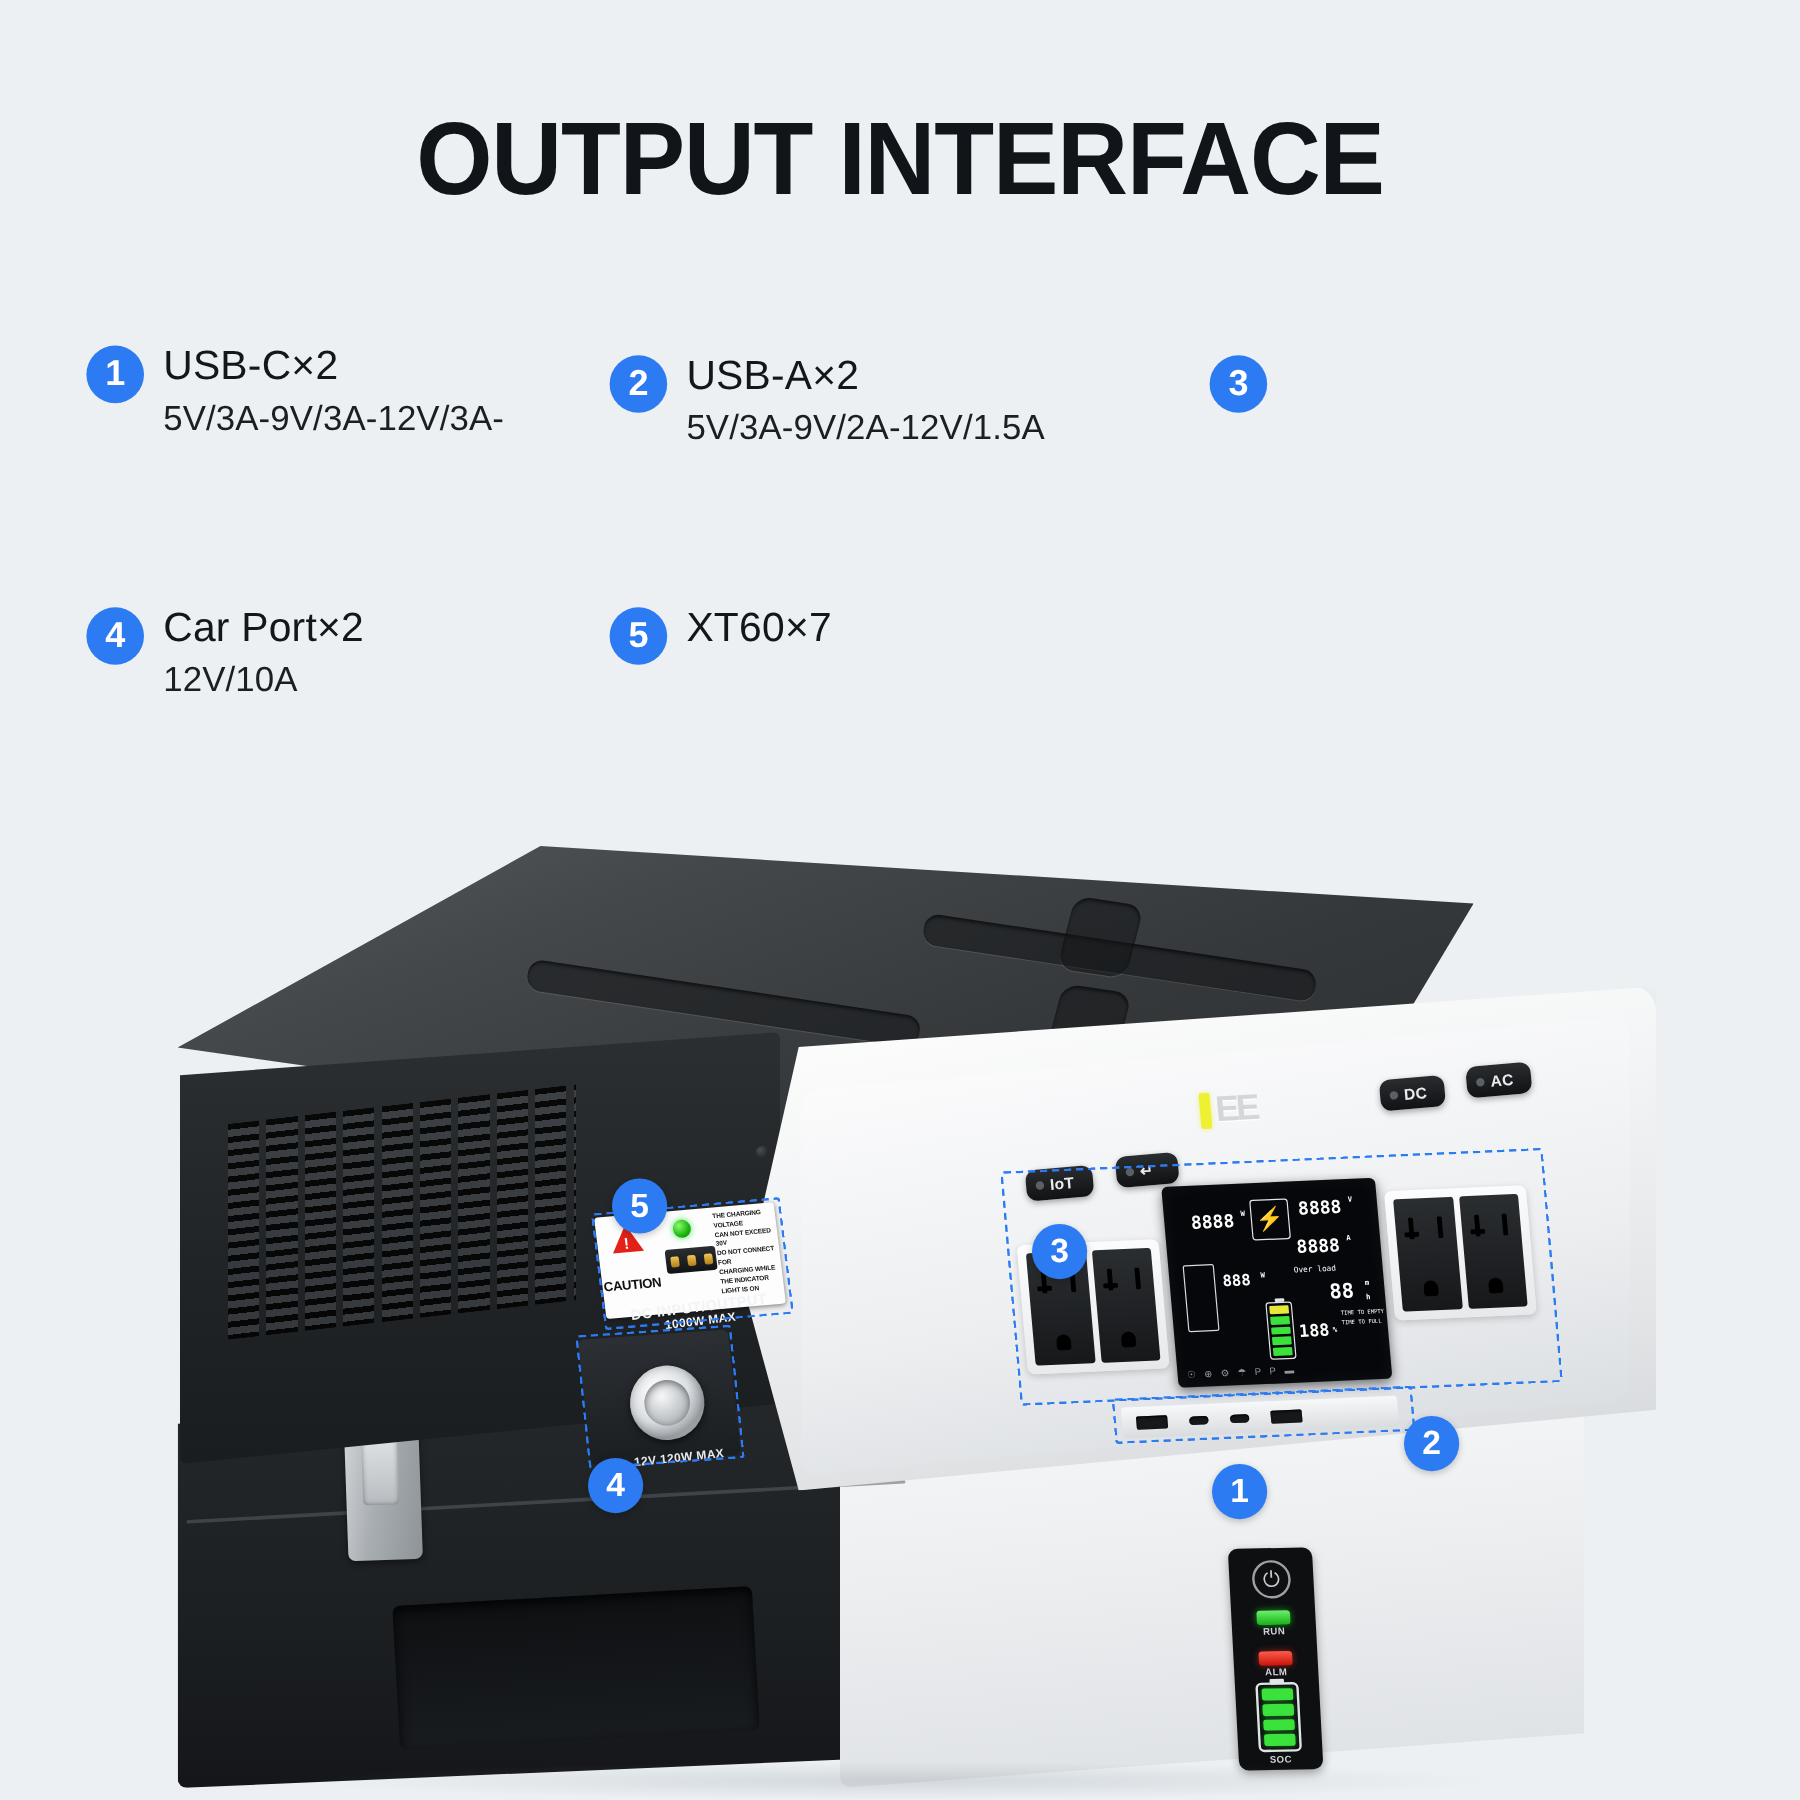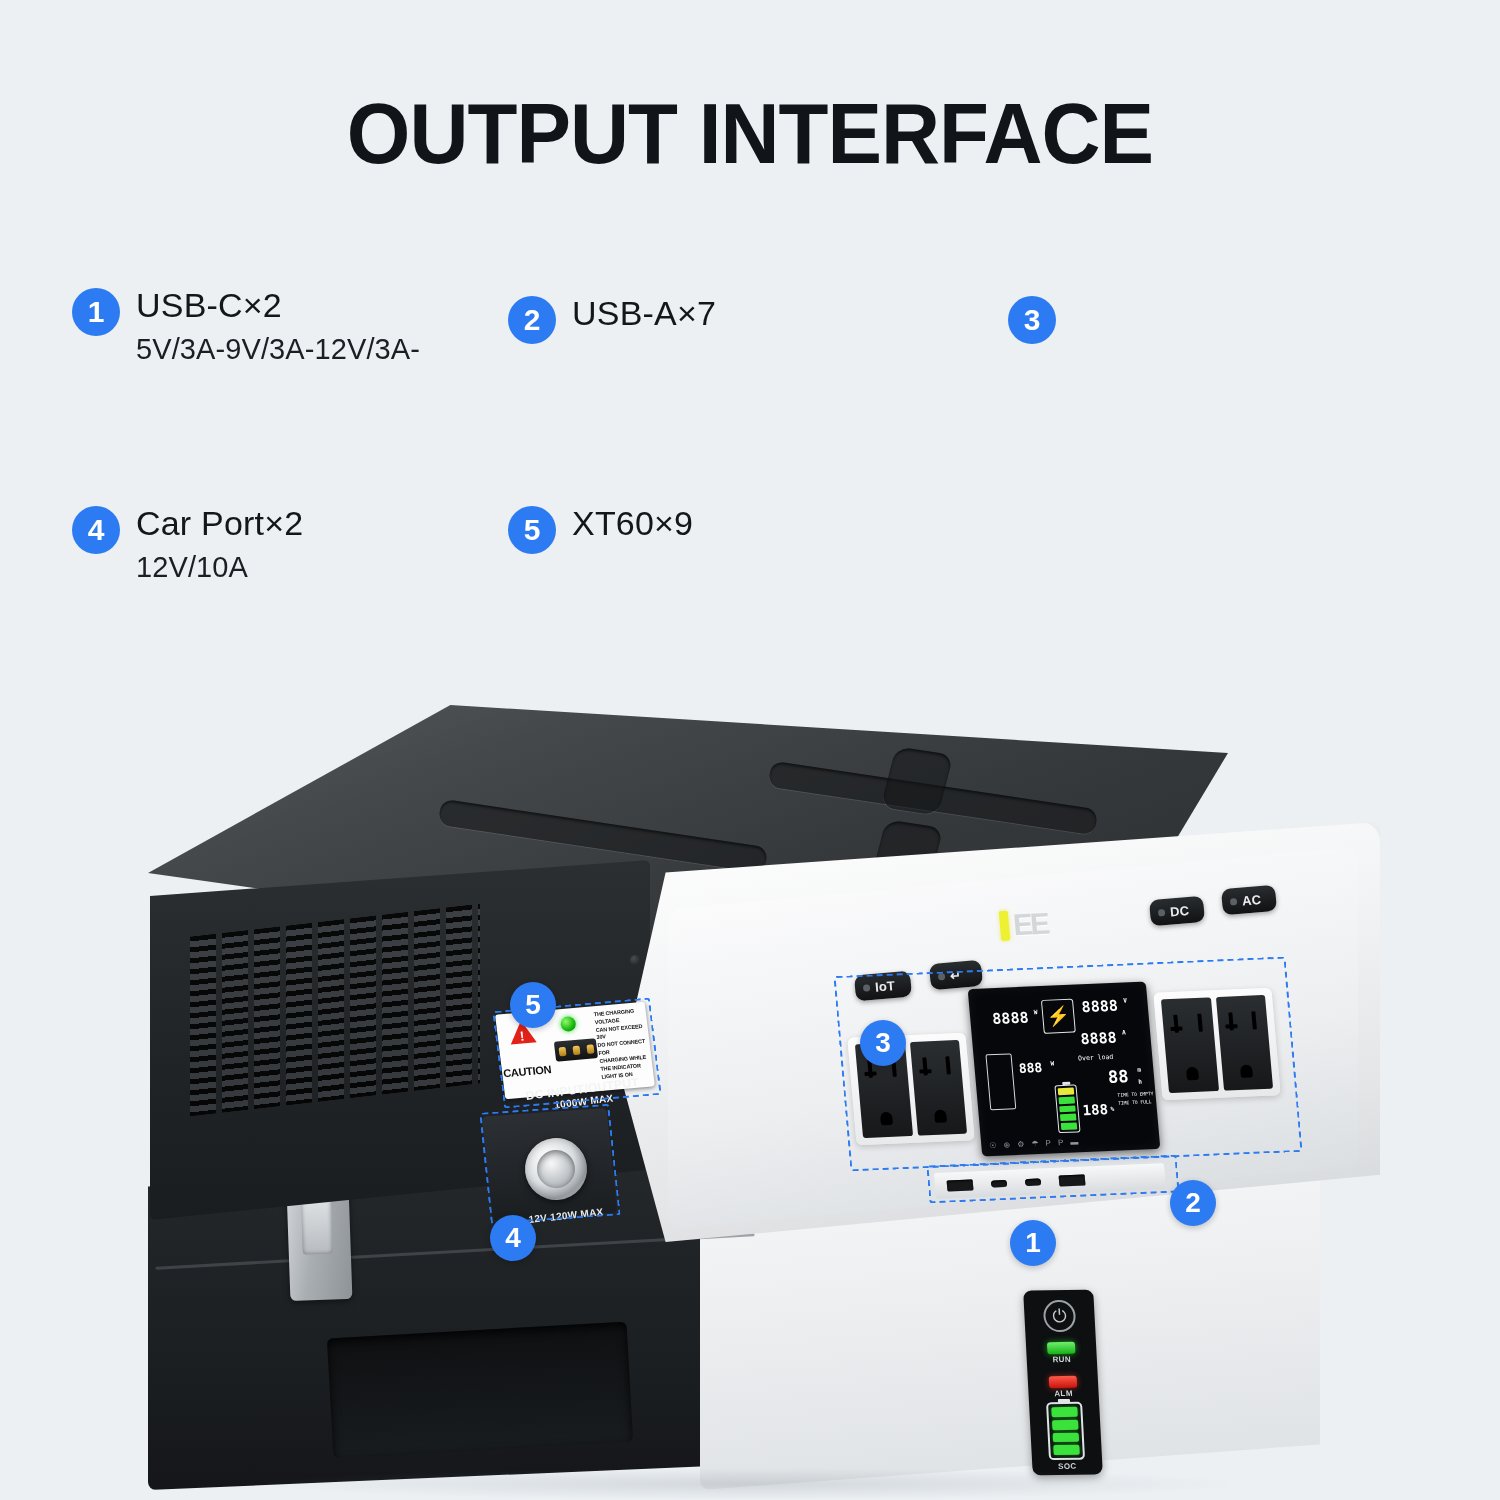--- a/index.html
+++ b/index.html
@@ -393,21 +393,24 @@
           <div class="spec-title">USB-C×2</div>
           <div class="spec-sub">
             <span>5V/3A-9V/3A-12V/3A-</span>
           </div>
         </div>
       </div>
 
       <div class="spec" style="left:508px; top:8px;">
         <div class="badge">2</div>
         <div class="spec-text">
-          <div class="spec-title">USB-A×7</div>
+          <div class="spec-title">USB-A×2</div>
+          <div class="spec-sub">
+            <span>5V/3A-9V/2A-12V/1.5A</span>
+          </div>
         </div>
       </div>
 
       <div class="spec" style="left:1008px; top:8px;">
         <div class="badge">3</div>
         <div class="spec-text">
         </div>
       </div>
 
       <div class="spec" style="left:72px; top:218px;">
@@ -416,21 +419,21 @@
           <div class="spec-title">Car Port×2</div>
           <div class="spec-sub">
             <span>12V/10A</span>
           </div>
         </div>
       </div>
 
       <div class="spec" style="left:508px; top:218px;">
         <div class="badge">5</div>
         <div class="spec-text">
-          <div class="spec-title">XT60×9</div>
+          <div class="spec-title">XT60×7</div>
         </div>
       </div>
 
     </div>
   </div>
 
   <div class="photo">
 
     <div class="base-dark"></div>
     <div class="base-white"></div>

